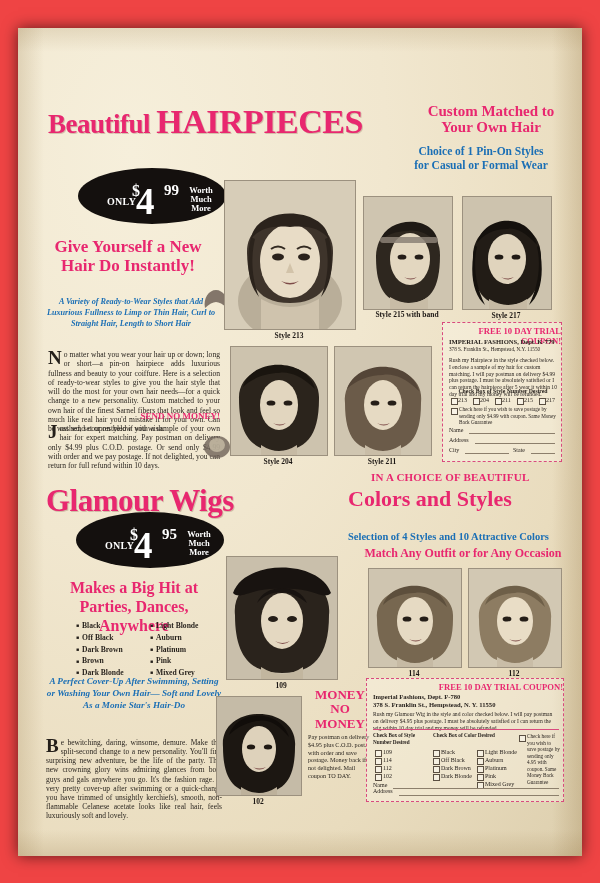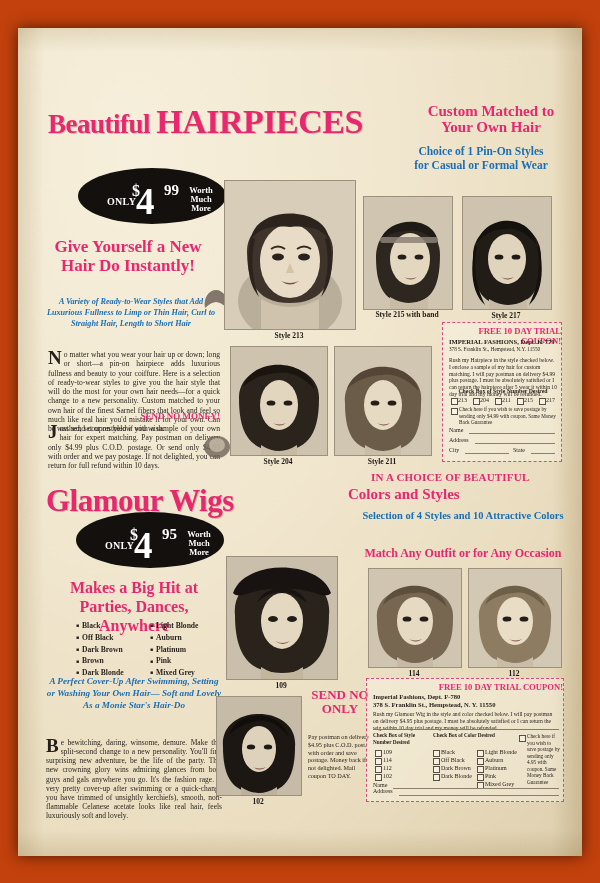--- a/index.html
+++ b/index.html
@@ -10,21 +10,21 @@
   body {
     width: 600px;
     height: 883px;
     overflow: hidden;
     font-family: "Liberation Serif", serif;
   }
   .page {
     position: relative;
     width: 600px;
     height: 883px;
-    background: #c2410c;
+    background: #ef4444;
   }
   .paper {
     position: absolute;
     left: 18px;
     top: 28px;
     width: 564px;
     height: 828px;
     background:
       radial-gradient(ellipse at 20% 15%, #f6efdb 0%, #f1e7cf 40%, #e9dcbe 75%, #ddcfae 100%);
     box-shadow: 0 0 14px rgba(0,0,0,0.6);
@@ -263,38 +263,37 @@
   
   #gw-title {
     left: 28px; top: 455px;
     font-size: 31px;
     color: #e8276f;
     text-shadow: 1px 1px 0 rgba(120,60,40,0.25);
   }
   #gw-sub {
     position: absolute;
     left: 330px; top: 458px;
-    font-size: 15px;
+    font-size: 22px;
     font-weight: bold;
     color: #e8276f;
   }
   #gw-choice {
     position: absolute;
     left: 315px; top: 443px;
     font-size: 11px;
     font-weight: bold;
     color: #e8276f;
     letter-spacing: 0.2px;
     margin-left: 38px;
   }
   #gw-sel {
     position: absolute;
-    left: 330px; top: 481px;
+    left: 330px; top: 502px;
     width: 230px;
-    text-align: center;
     font-size: 10.5px;
     font-weight: bold;
     color: #1b6fb5;
     line-height: 1.35;
   }
   #gw-match {
     position: absolute;
     left: 330px; top: 518px;
     width: 230px;
     text-align: center;
@@ -561,21 +560,21 @@
         <div>Platinum</div>
         <div>Pink</div>
         <div>Mixed Grey</div>
       </div>
 
       <div id="gw-perfect">A Perfect Cover-Up After Swimming, Setting or Washing Your Own Hair— Soft and Lovely As a Monie Star's Hair-Do</div>
       <div id="gw-body">
         <span class="drop">B</span><span>e bewitching, daring, winsome, demure. Make this split-second change to a new personality. You'll find surprising new adventure, be the life of the party. This new crowning glory wins admiring glances from both guys and gals anywhere you go. It's the fashion rage. A very pretty cover-up after swimming or a quick-change you have trimmed of unsightly kerchiefs), smooth, non-flammable Celanese acetate looks like real hair, feels luxuriously soft and lovely.</span>
       </div>
 
-      <div id="gw-sendno">SEND NO ONLY</div>
+      <div id="gw-sendno">MONEY NO MONEY</div>
       <div id="gw-paypost">Pay postman on delivery $4.95 plus C.O.D. post. with order and save postage. Money back if not delighted. Mail coupon TO DAY.</div>
 
       <div class="photo" style="left:208px; top:528px; width:110px; height:122px;">
         <svg class="face" viewBox="0 0 110 122" preserveAspectRatio="none">
           <rect width="110" height="122" fill="#c9bfab"></rect>
           <path d="M8 58 C2 4 108 4 102 58 C102 100 86 116 55 116 C24 116 8 100 8 58 Z" fill="#2a231c"></path>
           <path d="M6 36 C18 2 92 2 104 36 C96 44 86 30 55 32 C24 30 14 44 6 36 Z" fill="#181310"></path>
           <ellipse cx="55" cy="64" rx="21" ry="28" fill="#e4d8c1"></ellipse>
           <path d="M30 46 C38 26 72 26 80 46 C70 38 58 34 55 36 C44 34 36 40 30 46 Z" fill="#181310"></path>
           <ellipse cx="46" cy="62" rx="5" ry="3" fill="#241d17"></ellipse>

